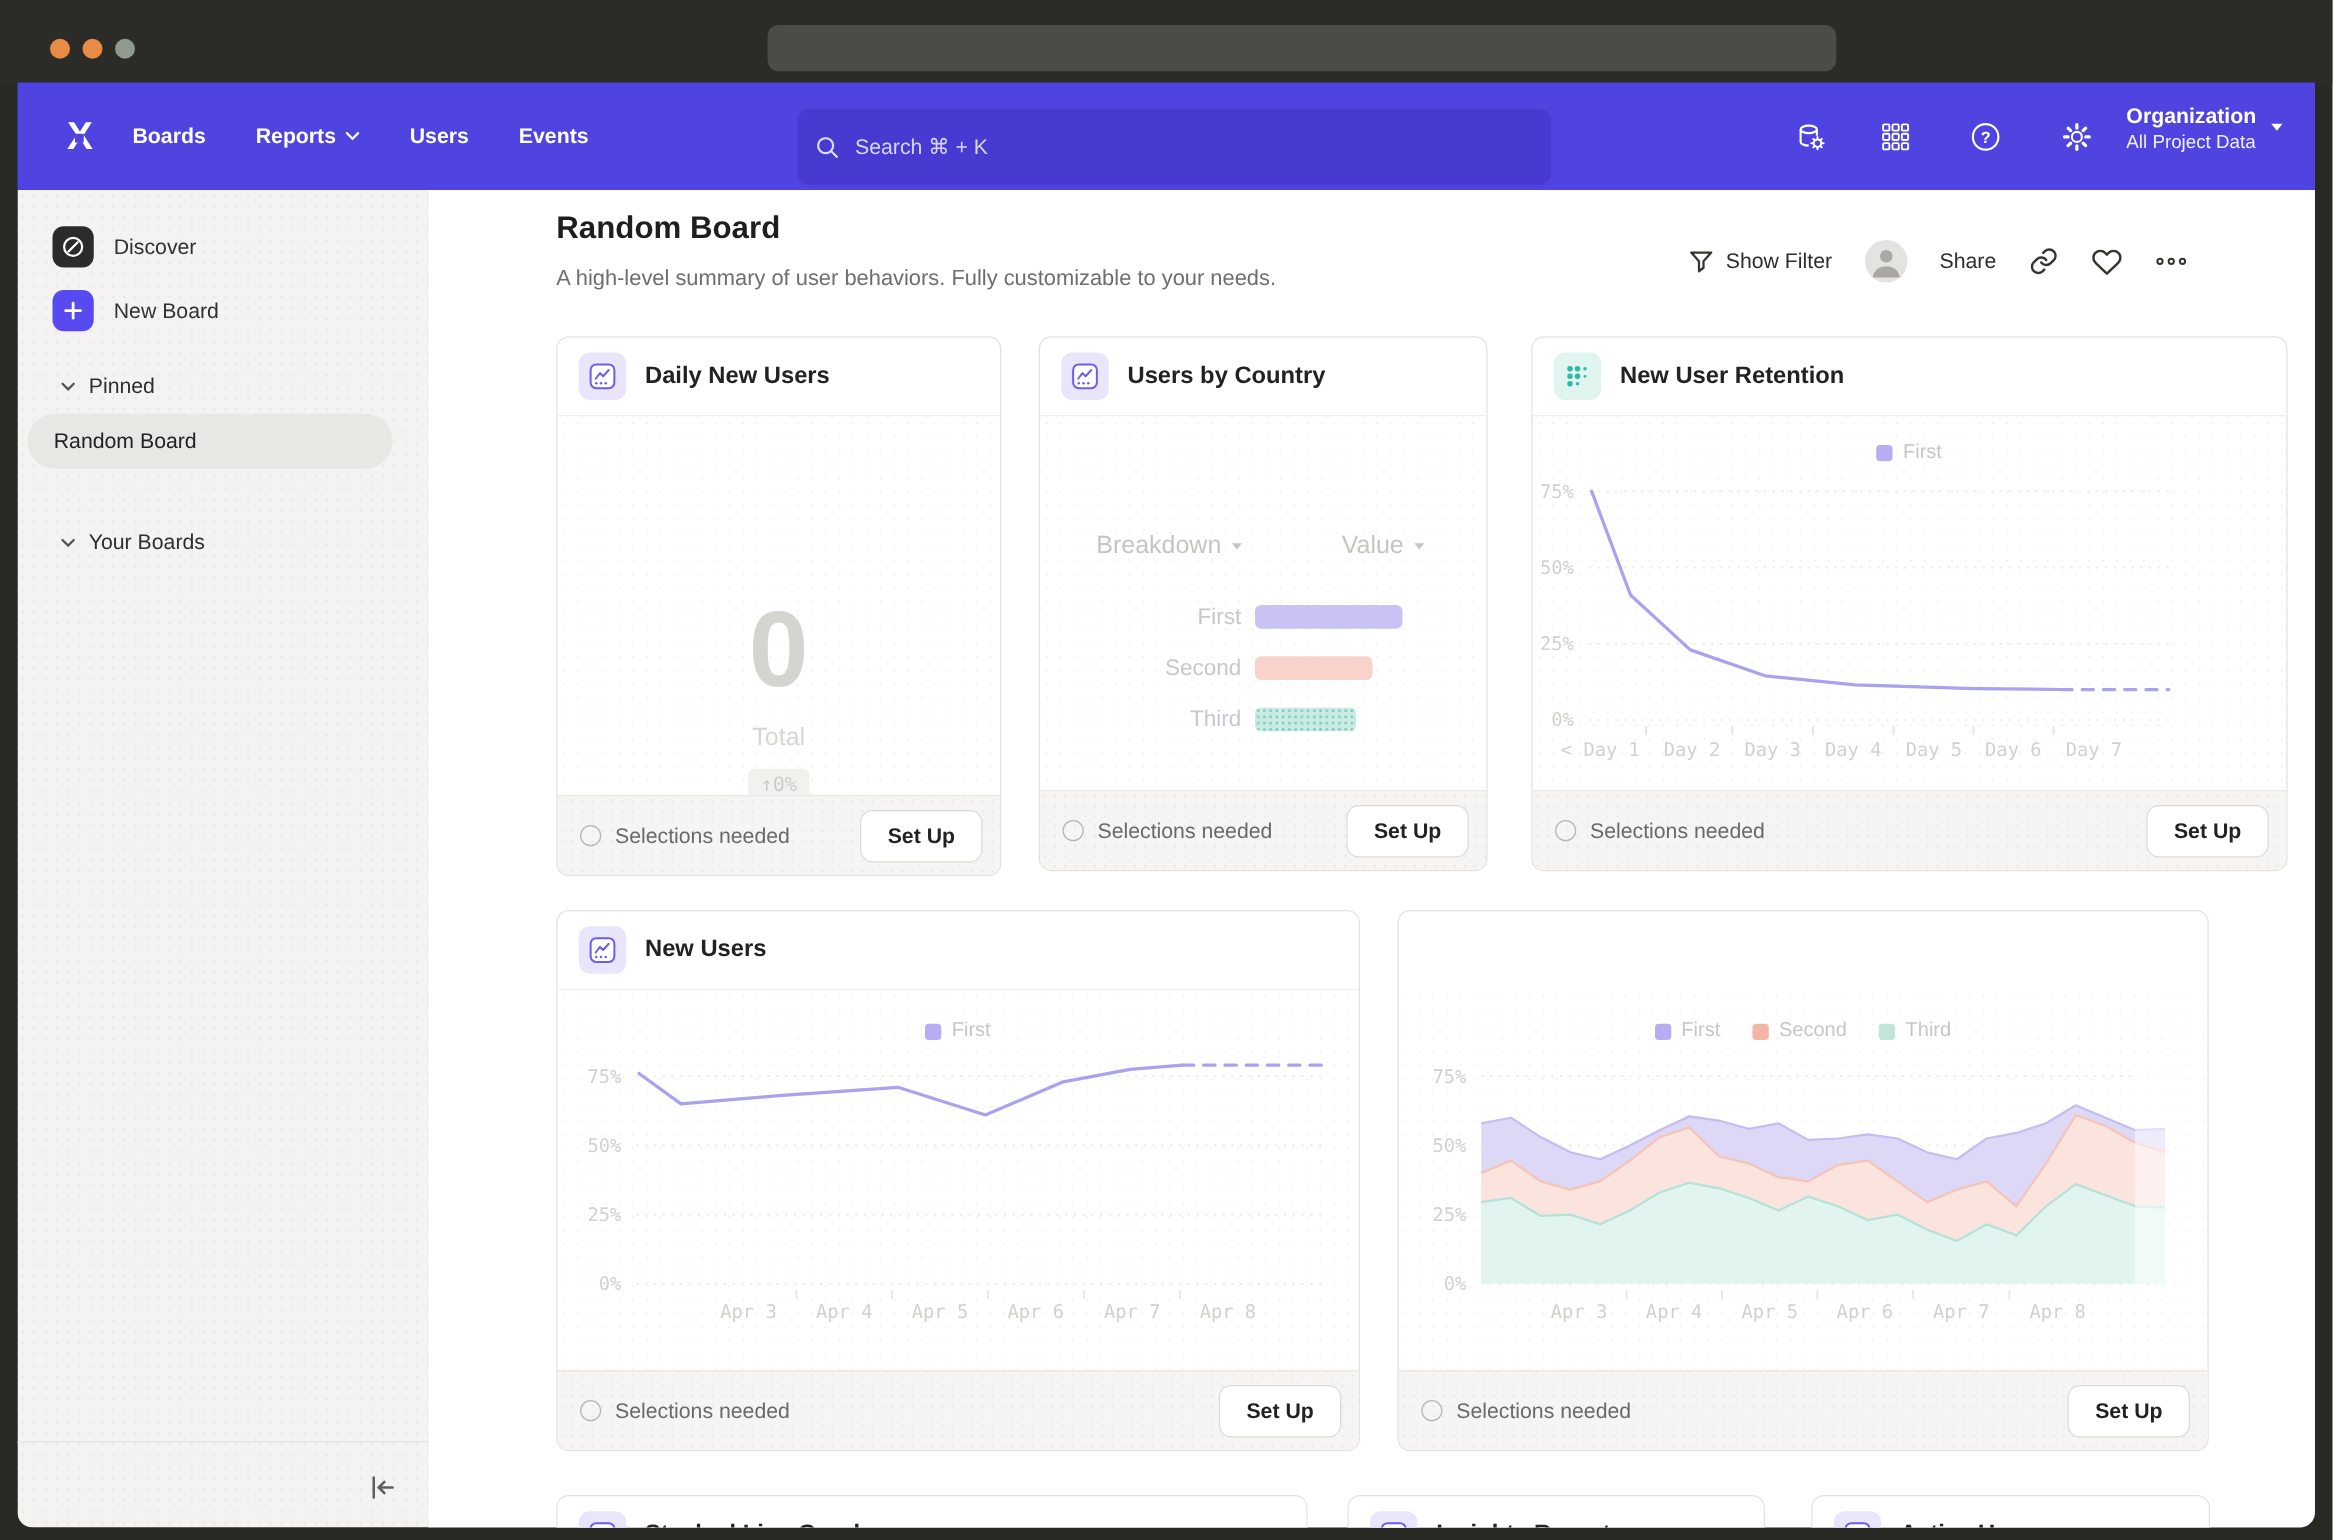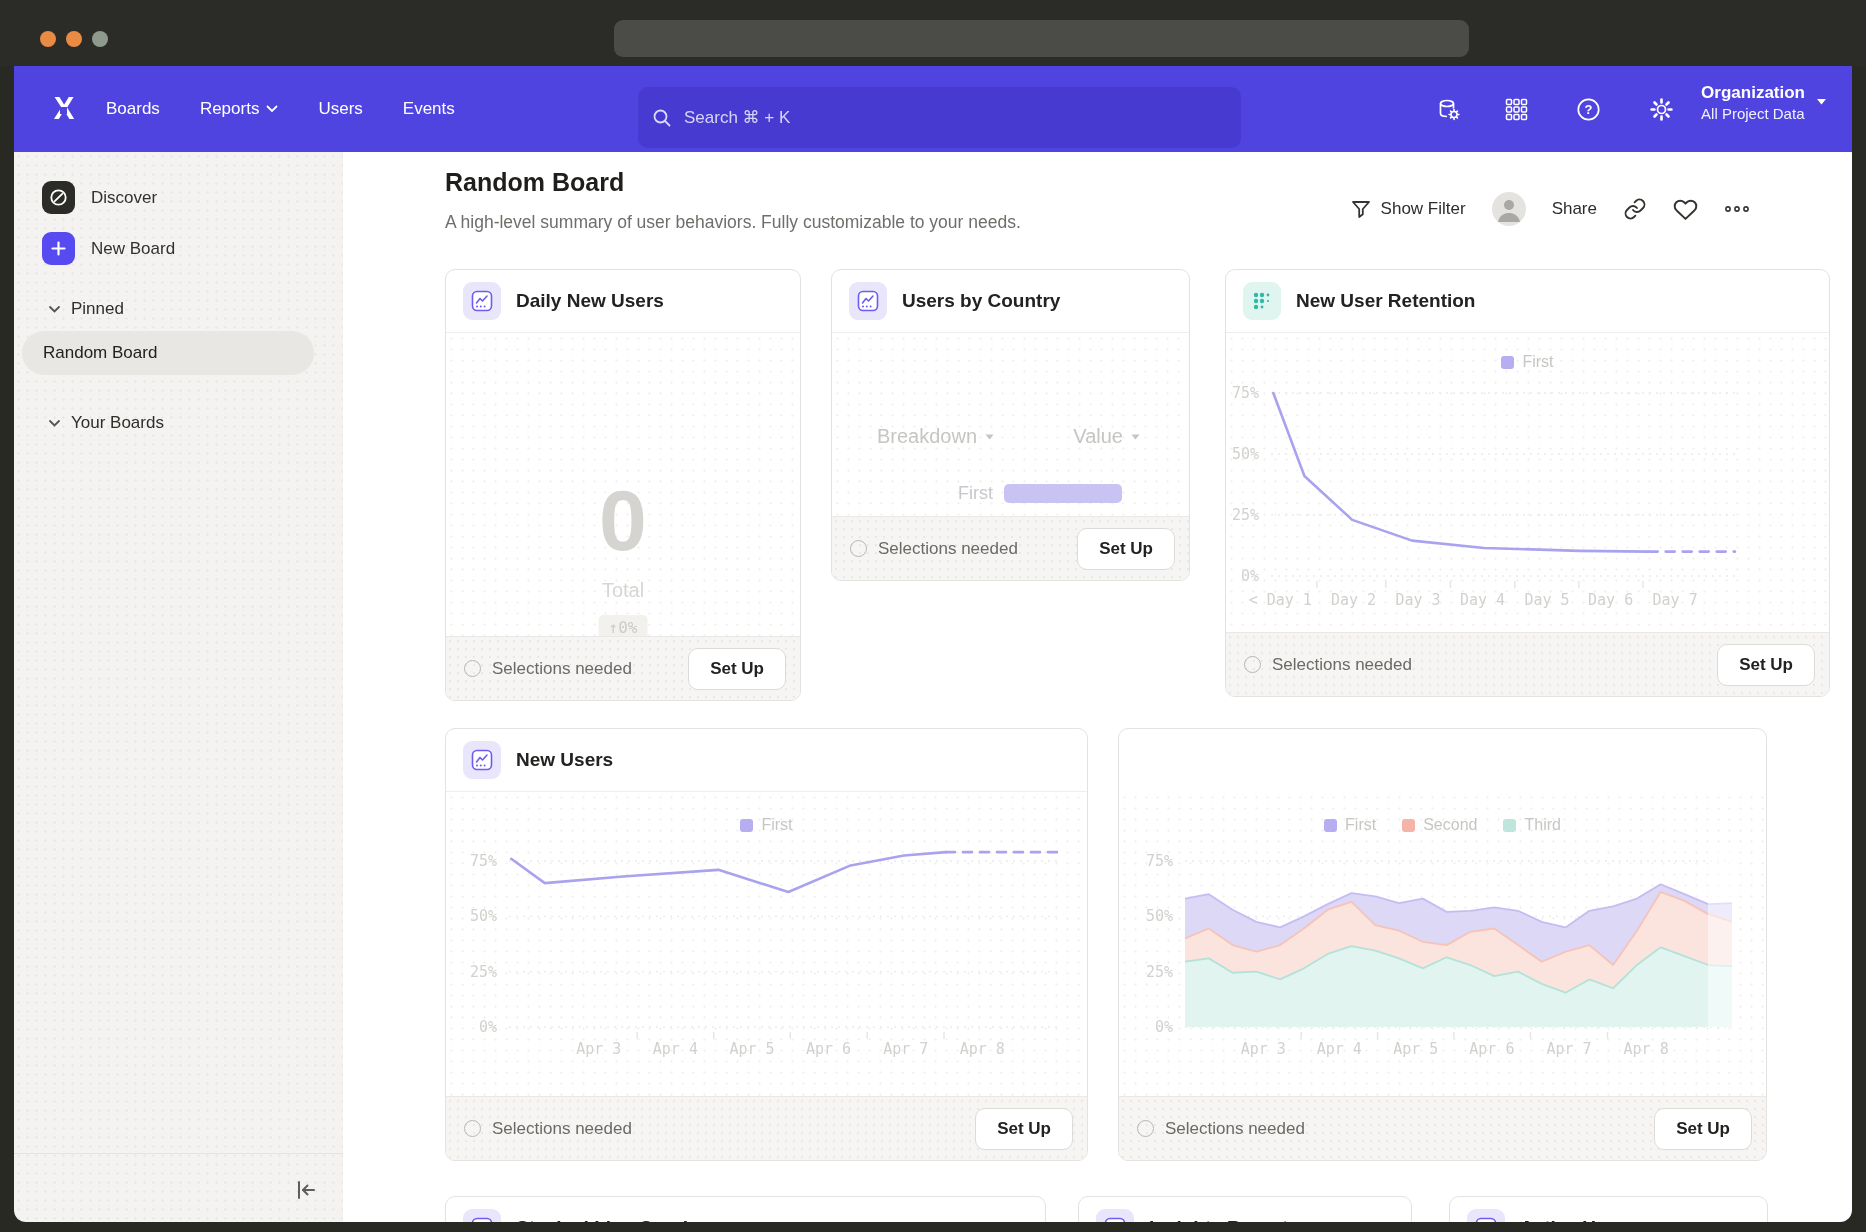--- a/index.html
+++ b/index.html
@@ -9,21 +9,21 @@
   
   .topbar{left:0;top:0;width:1866px;height:66px;background:#2b2b27}
   .traffic{top:31px;width:16px;height:16px;border-radius:50%}
   .urlbar{left:614px;top:20px;width:855px;height:37px;border-radius:9px;background:#4b4b47}
   
   .nav{left:14px;top:66px;width:1838px;height:86px;background:#4f44e0}
   .logo{left:30px;top:24px;width:40px;height:38px;color:#fff;font-weight:800;font-size:31px;
         display:flex;align-items:center;justify-content:center}
   .logo-notch{left:46px;top:41px;width:7px;height:7px;background:#4f44e0}
   .nav-links{left:92px;top:0;height:86px;display:flex;align-items:center;gap:40px}
-  .nav-link{color:#fff;font-size:17px;font-weight:400;display:flex;align-items:center;gap:7px;cursor:pointer}
+  .nav-link{color:#fff;font-size:17px;font-weight:700;display:flex;align-items:center;gap:7px;cursor:pointer}
   .search{left:624px;top:21px;width:603px;height:61px;border-radius:10px;background:#463ad0;
           display:flex;align-items:center;padding:0 14px;box-sizing:border-box;gap:10px}
   .search input{flex:1;background:transparent;border:none;outline:none;color:#e6e3ff;font-size:17px;
                 font-family:"Liberation Sans","DejaVu Sans",sans-serif}
   .search input::placeholder{color:rgba(255,255,255,.78)}
   .nav-ico{top:31px;width:25px;height:25px;color:#fff}
   .org{right:24px;top:15px;text-align:left;color:#fff;display:flex;align-items:center;gap:10px;cursor:pointer}
   .org-name{font-size:17px;font-weight:700;line-height:1.4}
   .org-sub{font-size:15px;font-weight:400;opacity:.92}
   
@@ -204,21 +204,21 @@
   </div>
   <div class="abs sb-sect" style="left:34px;top:147px">
     <svg width="13" height="9" viewBox="0 0 13 9">
         <polyline points="2,2 6.5,6.5 11,2" fill="none" stroke="#55544f" stroke-width="1.8" stroke-linecap="round"></polyline>
       </svg>
     <span>Pinned</span>
   </div>
   <div class="abs sb-pill">
     <span>Random Board</span>
   </div>
-  <div class="abs sb-sect" style="left:34px;top:261px">
+  <div class="abs sb-sect" style="left:34px;top:272px">
     <svg width="13" height="9" viewBox="0 0 13 9">
         <polyline points="2,2 6.5,6.5 11,2" fill="none" stroke="#55544f" stroke-width="1.8" stroke-linecap="round"></polyline>
       </svg>
     <span>Your Boards</span>
   </div>
   <div class="abs sb-divider"></div>
   <svg class="abs" style="left:279px;top:1025px" width="26" height="26" viewBox="0 0 26 26">
     <line x1="6" y1="5" x2="6" y2="21" stroke="#5f5e5a" stroke-width="2" stroke-linecap="round"></line>
     <line x1="21" y1="13" x2="10" y2="13" stroke="#5f5e5a" stroke-width="2" stroke-linecap="round"></line>
     <polyline points="14.5,8.5 10,13 14.5,17.5" fill="none" stroke="#5f5e5a" stroke-width="2" stroke-linecap="round" stroke-linejoin="round"></polyline>
@@ -278,21 +278,21 @@
       <div class="abs zero-label">Total</div>
       <div class="abs zero-badge">↑0%</div>
     </div>
     <div class="card-footer">
       <span class="status-circle"></span>
       <span class="status-text">Selections needed</span>
       <span class="setup-btn">Set Up</span>
     </div>
   </div>
 
-  <div class="card" style="left:488px;top:117px;width:359px;height:312px">
+  <div class="card" style="left:488px;top:117px;width:359px;height:428px">
     <div class="card-header">
       <span class="icon-sq icon-purple">
         <svg width="22" height="22" viewBox="0 0 22 22">
             <rect x="1.5" y="1.5" width="19" height="19" rx="4.5" fill="#fff" stroke="#6c5cf0" stroke-width="1.6"></rect>
             <polyline points="5.5,13 9,8.5 11.5,11 16,6" fill="none" stroke="#6c5cf0" stroke-width="1.6" stroke-linecap="round" stroke-linejoin="round"></polyline>
             <circle cx="6" cy="16.5" r="1" fill="#6c5cf0"></circle>
             <circle cx="9.8" cy="16.5" r="1" fill="#6c5cf0"></circle>
             <circle cx="13.6" cy="16.5" r="1" fill="#6c5cf0"></circle>
           </svg>
       </span>

